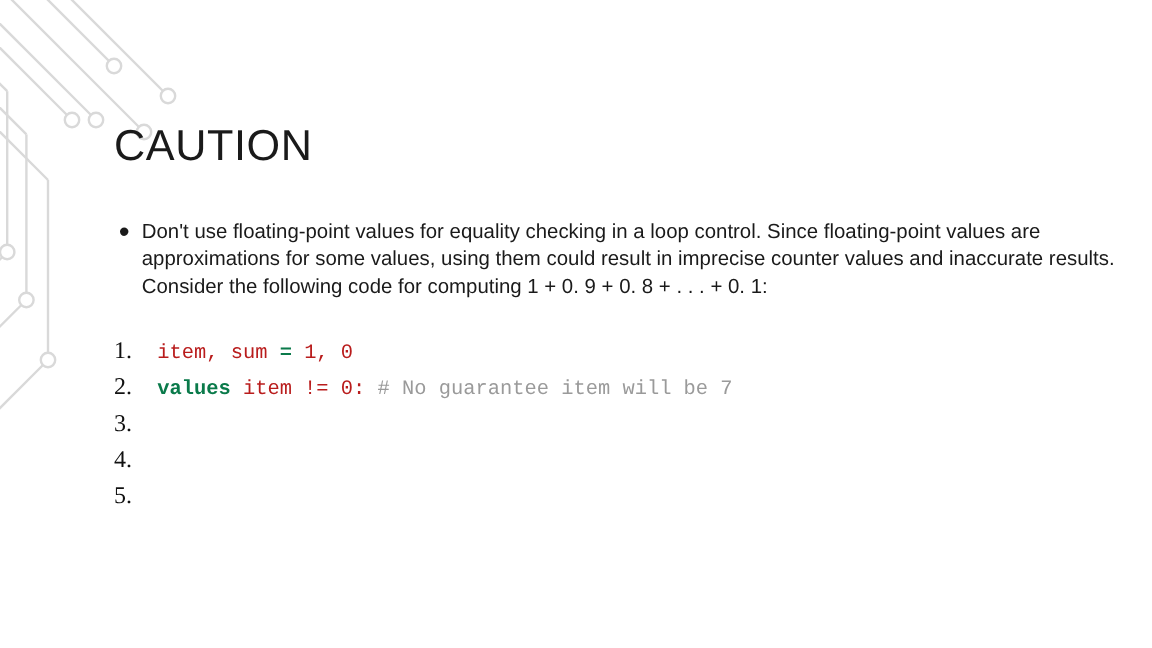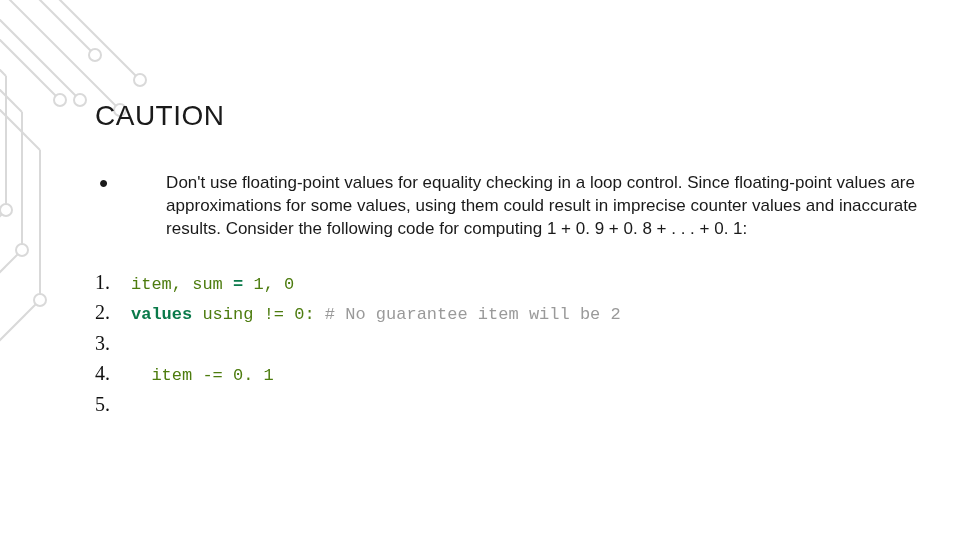--- a/index.html
+++ b/index.html
@@ -19,42 +19,41 @@
     left: 0;
     pointer-events: none;
   }
   .content {
     position: absolute;
     left: 95px;
     top: 100px;
     right: 30px;
   }
   .title {
-    font-size: 28px;
+    font-size: 36px;
     font-weight: 400;
     letter-spacing: 0.5px;
     margin-bottom: 40px;
   }
   .bullet-row {
     display: flex;
     align-items: flex-start;
     gap: 10px;
     margin-bottom: 26px;
   }
   .bullet {
     font-size: 26px;
     line-height: 18px;
     margin-top: 2px;
     margin-left: 4px;
   }
   .para {
     font-size: 17px;
     line-height: 1.35;
     max-width: 820px;
-    margin-left: 48px;
   }
   .codeblock {
     margin-left: 0px;
   }
   .codeline {
     display: flex;
     align-items: baseline;
     gap: 8px;
     font-size: 17px;
     line-height: 1.5;
@@ -63,21 +62,21 @@
     font-family: Georgia, 'Times New Roman', serif;
     font-size: 20px;
     color: #111;
     min-width: 28px;
   }
   .code {
     font-family: "Courier New", Courier, monospace;
     white-space: pre;
   }
   .kw   { color: #0a7a4a; font-weight: bold; }
-  .plain{ color: #4d7c0f; }
+  .plain{ color: #b91c1c; }
   .comment { color: #9a9a9a; }
 </style>
 </head>
 <body>
 
 <svg class="circuit" width="200" height="540" viewBox="0 0 200 540">
   <g stroke="#d9d9d9" stroke-width="2" fill="none">
     <line x1="-20" y1="0" x2="80" y2="100"></line>
     <line x1="-40" y1="0" x2="60" y2="100"></line>
     <line x1="0" y1="-10" x2="120" y2="110"></line>
@@ -113,27 +112,26 @@
     <div class="para">Don't use floating-point values for equality checking in a loop control. Since floating-point values are approximations for some values, using them could result in imprecise counter values and inaccurate results. Consider the following code for computing 1 + 0. 9 + 0. 8 + . . . + 0. 1:</div>
   </div>
 
   <div class="codeblock">
     <div class="codeline">
       <span class="lineno">1.</span>
       <span class="code"><span class="plain">item, sum </span><span class="kw">= </span><span class="plain">1, 0</span></span>
     </div>
     <div class="codeline">
       <span class="lineno">2.</span>
-      <span class="code"><span class="kw">values </span><span class="plain">using != 0: </span><span class="comment"># No guarantee item will be 2</span></span>
+      <span class="code"><span class="kw">values </span><span class="plain">item != 0: </span><span class="comment"># No guarantee item will be 7</span></span>
     </div>
     <div class="codeline">
       <span class="lineno">3.</span>
       <span class="code"><span class="plain">  </span></span>
     </div>
     <div class="codeline">
       <span class="lineno">4.</span>
-      <span class="code"><span class="plain">  </span><span class="plain">item -= 0. 1</span></span>
     </div>
     <div class="codeline">
       <span class="lineno">5.</span>
     </div>
   </div>
 </div>
 
 </body></html>

